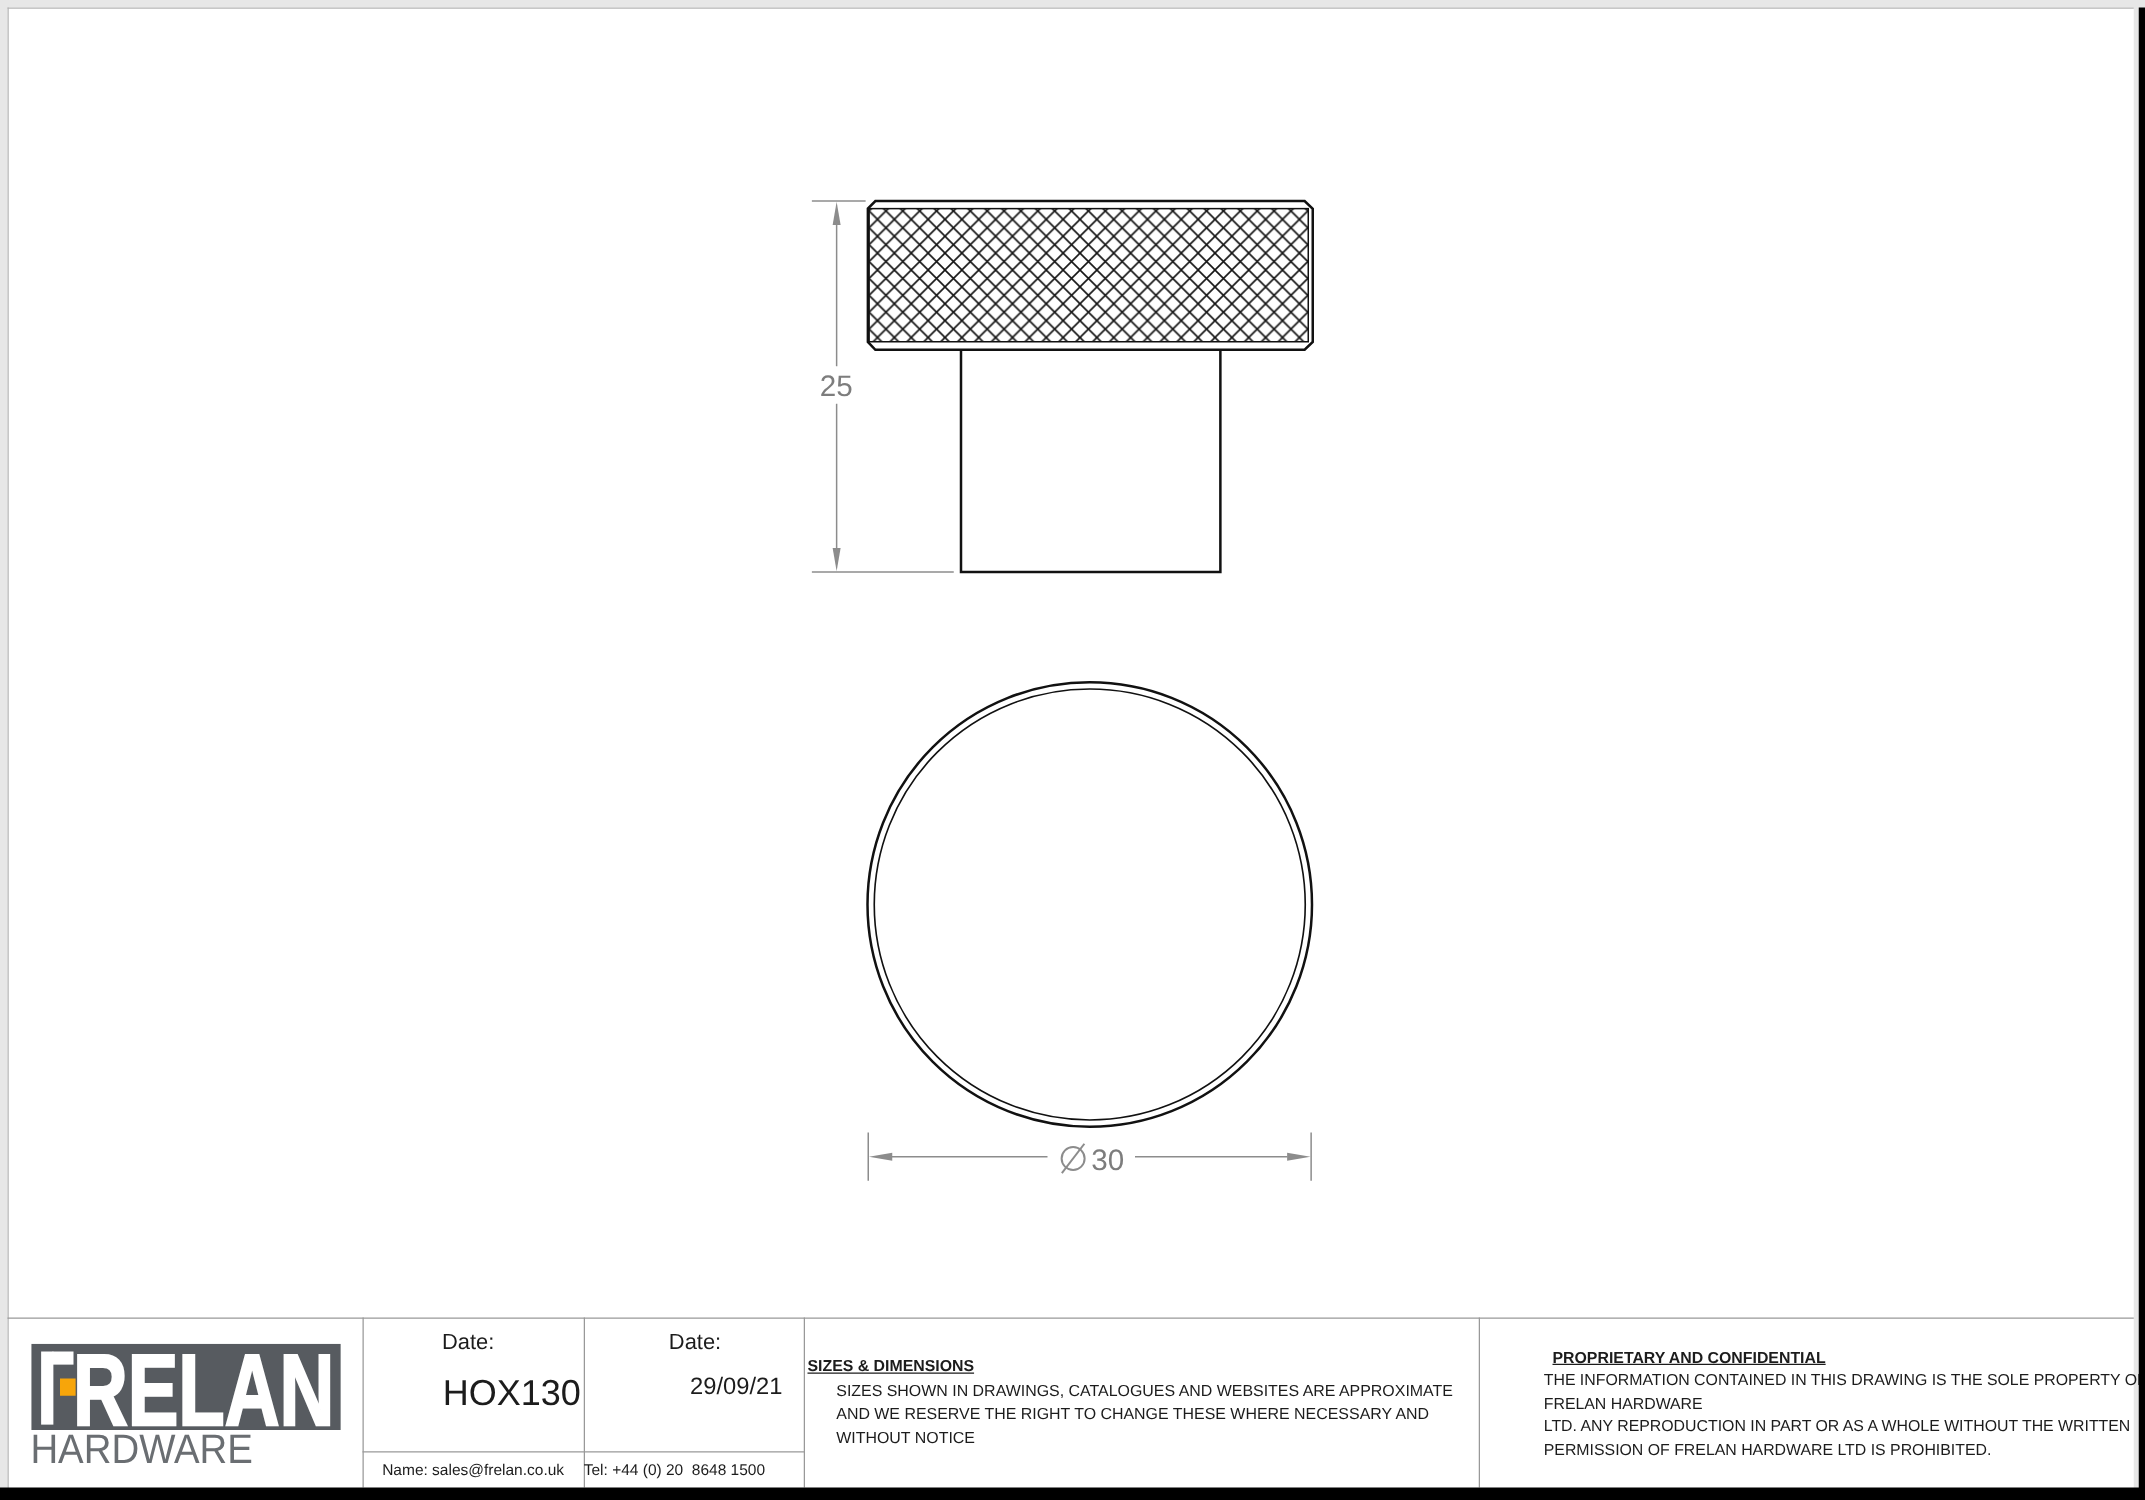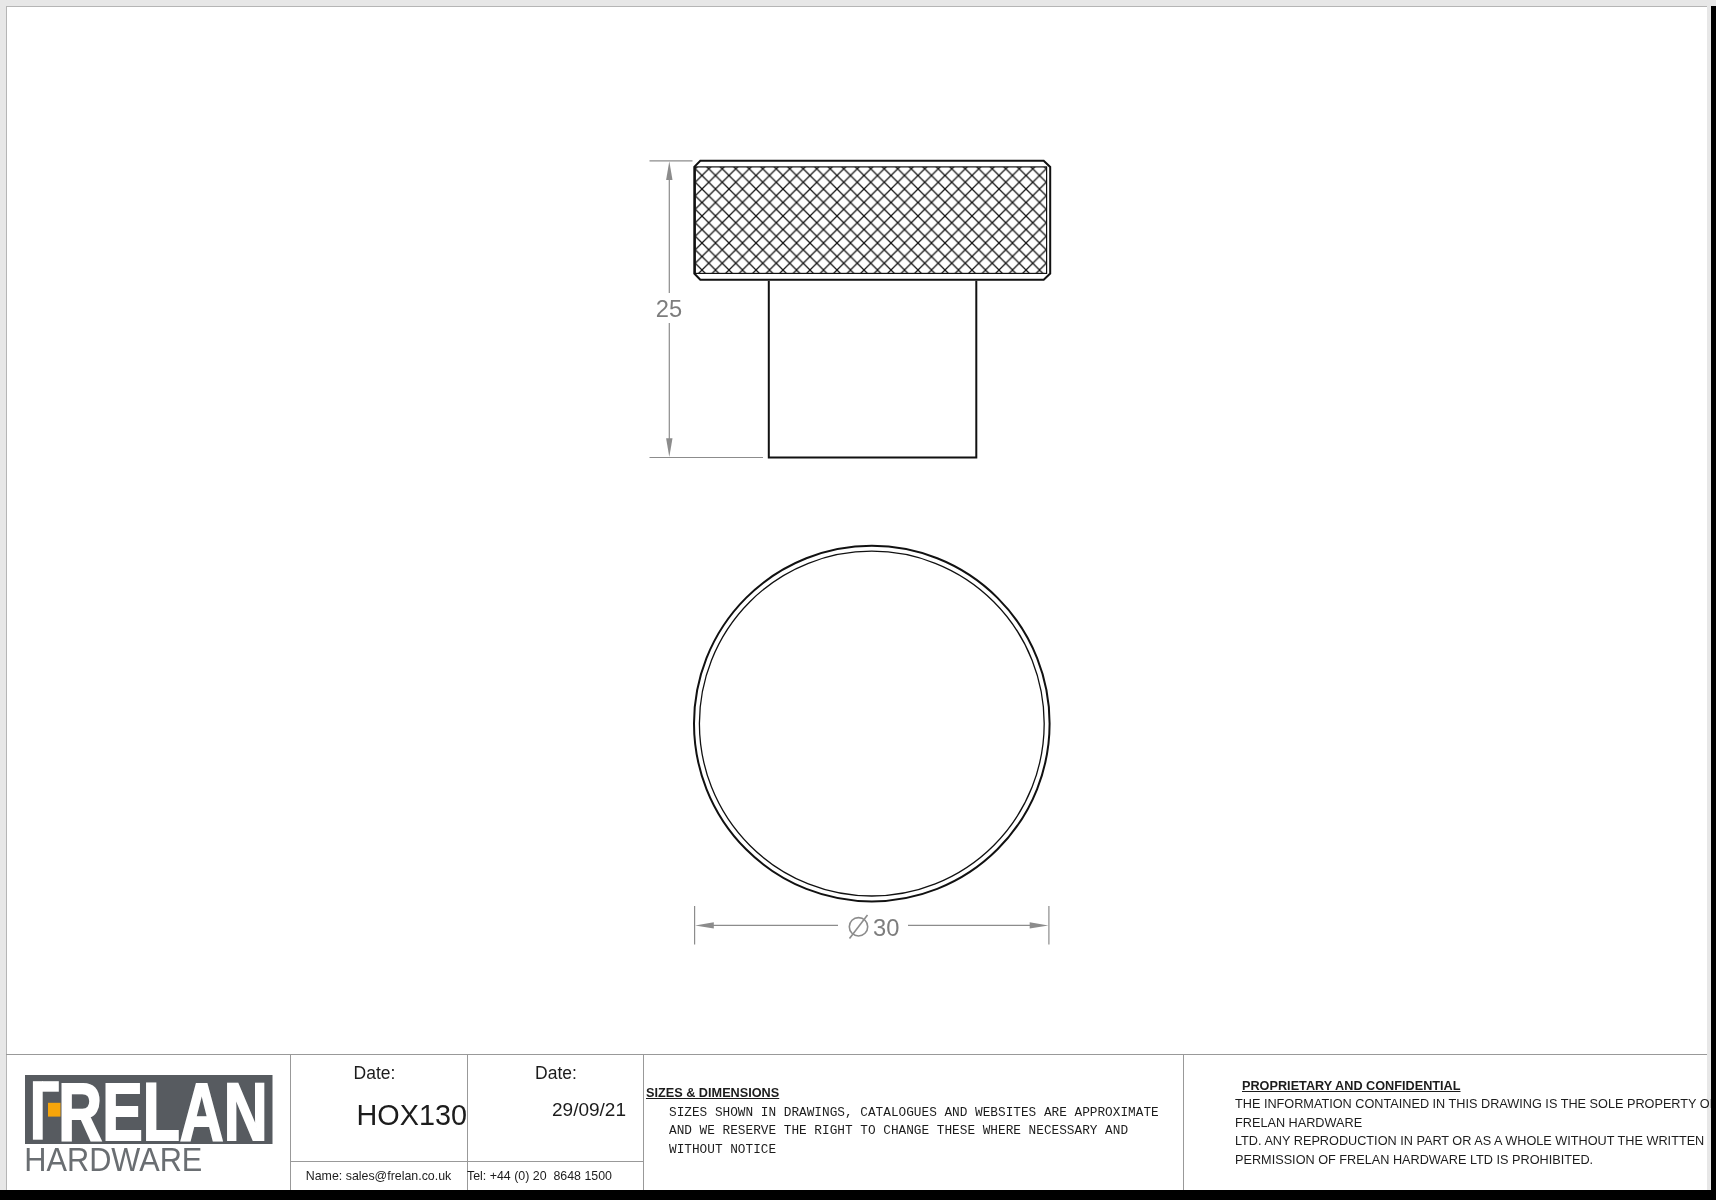--- a/index.html
+++ b/index.html
@@ -76,26 +76,26 @@
 <rect x="17.0" y="6.2" width="16.8" height="10.5" fill="#ffffff"></rect>
 <rect x="23.0" y="27.8" width="12.5" height="13.8" fill="#f7a50a"></rect>
 
 <g transform="translate(33.3,64.9) scale(0.75,1)">
 <text x="0" y="0" font-size="81" font-weight="bold" fill="#ffffff" stroke="#ffffff" stroke-width="2" font-family="Liberation Sans">RELAN</text>
 </g>
 <text x="-0.7" y="95.5" font-size="33" fill="#6a6e72" font-family="Liberation Sans" textLength="178" lengthAdjust="spacingAndGlyphs">HARDWARE</text>
 </svg>
 
 <div class="tb" style="left:286px;top:1062.5px;width:177px;text-align:center;font-size:17.5px;">Date:</div>
-<div class="tb" style="left:290px;top:1099px;width:177px;text-align:right;font-size:28.8px;">HOX130</div>
+<div class="tb" style="left:290px;top:1099px;width:177px;text-align:center;font-size:28.8px;padding-left:31px;">HOX130</div>
 <div class="tb" style="left:468px;top:1062.5px;width:176px;text-align:center;font-size:17.5px;">Date:</div>
 <div class="tb" style="left:469px;top:1099px;width:176px;text-align:center;font-size:19px;margin-left:32px;">29/09/21</div>
 <div class="tb" style="left:290px;top:1169px;width:177px;text-align:center;font-size:12.4px;">Name: sales@frelan.co.uk</div>
 <div class="tb" style="left:467px;top:1169px;width:176px;text-align:left;font-size:12.4px;">Tel: +44 (0) 20&nbsp; 8648 1500</div>
 
 <div class="tb" style="left:646px;top:1085.5px;font-size:12.7px;font-weight:bold;text-decoration:underline;">SIZES &amp; DIMENSIONS</div>
-<div class="tb" style="left:669px;top:1103.5px;font-size:12.75px;line-height:18.55px;white-space:nowrap;font-family:Liberation Mono, monospace;">SIZES SHOWN IN DRAWINGS, CATALOGUES AND WEBSITES ARE APPROXIMATE<br>AND WE RESERVE THE RIGHT TO CHANGE THESE WHERE NECESSARY AND<br>WITHOUT NOTICE</div>
+<div class="tb" style="left:669px;top:1103.5px;font-size:12.75px;line-height:18.55px;white-space:nowrap;">SIZES SHOWN IN DRAWINGS, CATALOGUES AND WEBSITES ARE APPROXIMATE<br>AND WE RESERVE THE RIGHT TO CHANGE THESE WHERE NECESSARY AND<br>WITHOUT NOTICE</div>
 
 <div class="tb" style="left:1207px;top:1078.5px;font-size:12.7px;font-weight:bold;text-decoration:underline;margin-left:35px;">PROPRIETARY AND CONFIDENTIAL</div>
 <div class="tb" style="left:1235px;top:1095px;font-size:12.7px;line-height:18.55px;white-space:nowrap;">THE INFORMATION CONTAINED IN THIS DRAWING IS THE SOLE PROPERTY OF<br>FRELAN HARDWARE<br>LTD. ANY REPRODUCTION IN PART OR AS A WHOLE WITHOUT THE WRITTEN<br>PERMISSION OF FRELAN HARDWARE LTD IS PROHIBITED.</div>
 
 <div id="rightbar"></div>
 <div id="bottombar"></div>
 
 </body></html>

